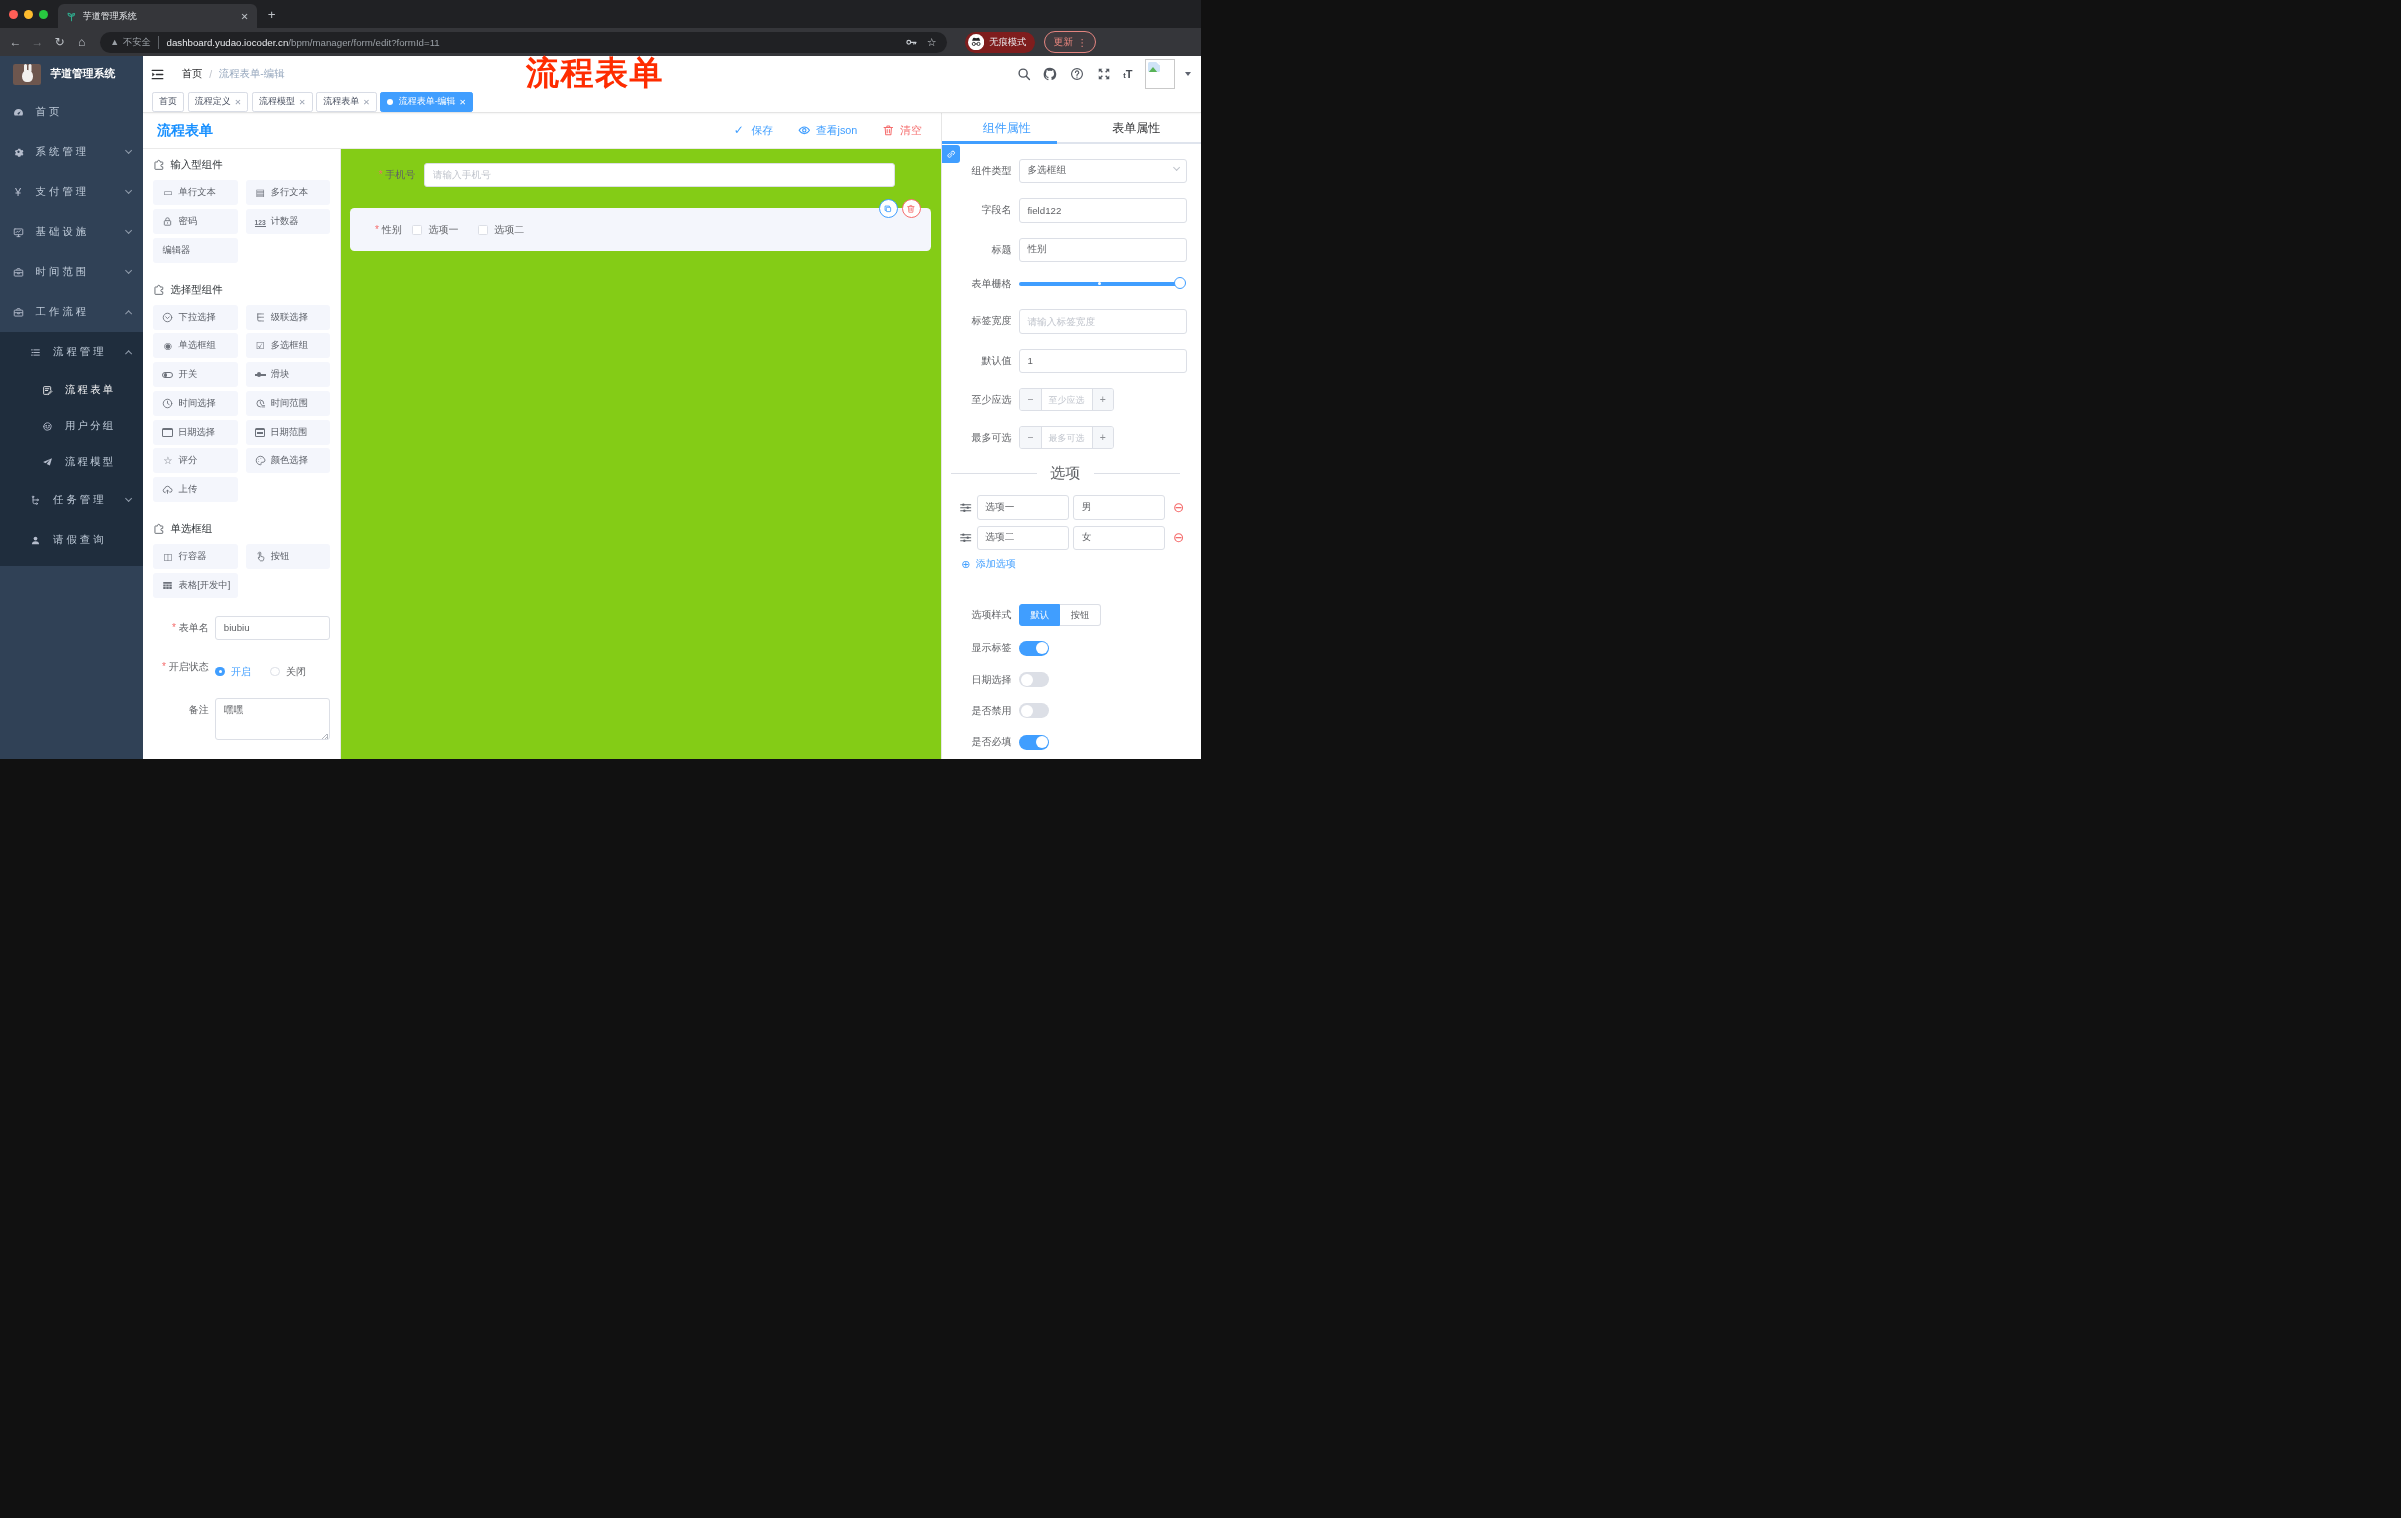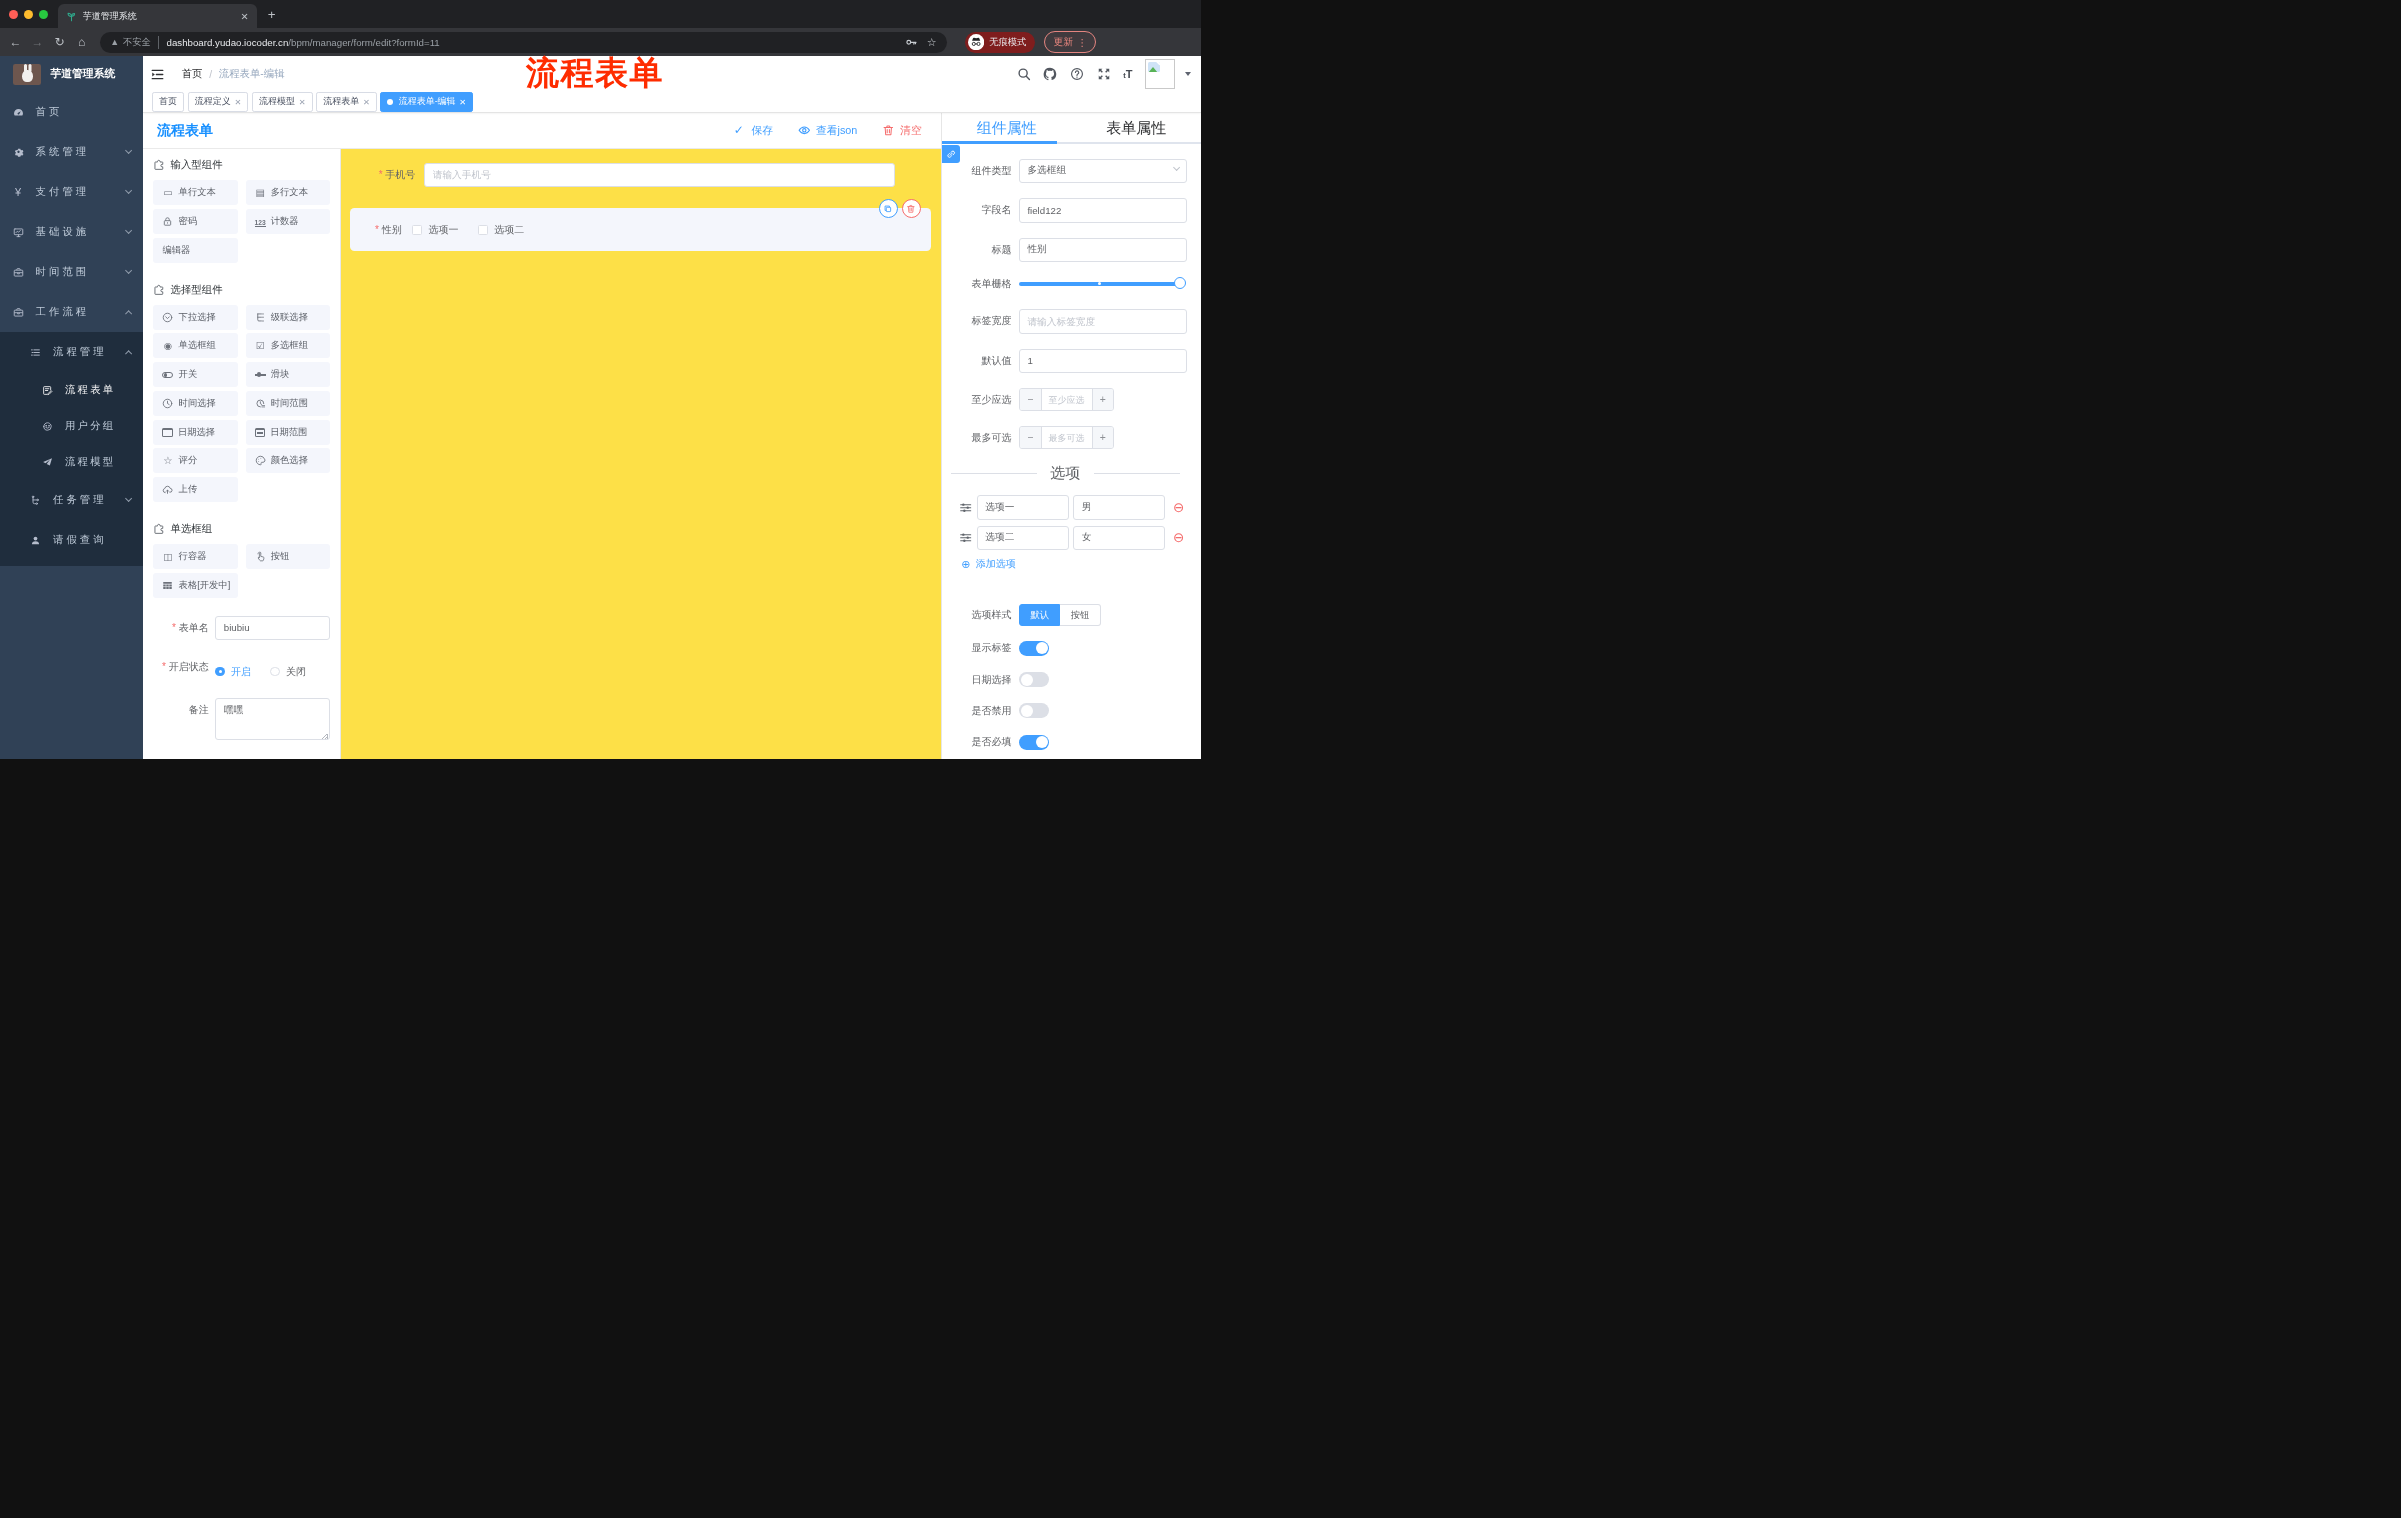--- a/index.html
+++ b/index.html
@@ -123,38 +123,38 @@
   .rdo.on::after { content:""; position:absolute; left:3.3px; top:3.3px; width:3px; height:3px; background:#fff; border-radius:50%; }
   .rdo.off { border:0.7px solid #dcdfe6; background:#fff; }
   .rlab { font-size:10px; margin:0 19.3px 0 6px; color:#606266; }
   .rlab.on { color:#409eff; }
   .remark-ta { height:42px; resize:none; padding-top:5.2px; line-height:12.6px; }
   .ta-wrap { position:relative; flex:1; }
   .ta-wrap::after { content:""; position:absolute; right:2.2px; bottom:3.7px; width:5.2px; height:5.2px; border-right:1.1px solid #b3b7be; border-bottom:0; background:
     linear-gradient(135deg, transparent 45%, #b3b7be 45%, #b3b7be 55%, transparent 55%, transparent 70%, #b3b7be 70%, #b3b7be 80%, transparent 80%); transform:none; }
 
   
-  #canvas { flex:1; background:#fde047; padding:13.4px 9.7px 0 9px; min-width:0; position:relative; }
+  #canvas { flex:1; background:#84cc16; padding:13.4px 9.7px 0 9px; min-width:0; position:relative; }
   .crow { display:flex; align-items:center; height:25px; padding-left:16.3px; }
   .crow .clab { width:58px; text-align:right; font-size:10px; color:#606266; padding-right:9px; flex:none; }
   .crow .tin { flex:1; }
   .sel-comp { position:relative; margin-top:21px; background:#f4f6fc; border-radius:4.5px; height:43px; display:flex; align-items:center; padding-left:25px; }
   .sel-tools { position:absolute; top:-9.7px; right:10.4px; display:flex; gap:3.7px; }
   .tool-c { width:19.3px; height:19.3px; border-radius:50%; background:#fff; display:flex; align-items:center; justify-content:center; cursor:pointer; }
   .tool-c svg { width:9.7px; height:9.7px; }
   .tool-c.copy { border:0.7px solid #409eff; color:#409eff; }
   .tool-c.del { border:0.7px solid #f56c6c; color:#f56c6c; }
   .glab { font-size:10px; color:#606266; margin-right:10.4px; }
   .cbx { width:10.4px; height:10.4px; border:0.7px solid #dcdfe6; border-radius:1.5px; background:#fff; flex:none; cursor:pointer; }
   .cbl { font-size:10px; color:#606266; margin:0 19.3px 0 6px; }
 
   
   #props { width:260px; flex:none; border-left:0.7px solid #e6e6e6; position:relative; display:flex; flex-direction:column; overflow:hidden; background:#fff; }
   .ptabs { height:30.5px; display:flex; position:relative; flex:none; }
-  .ptab { flex:1; display:flex; align-items:center; justify-content:center; font-size:15px; color:#303133; cursor:pointer; }
+  .ptab { flex:1; display:flex; align-items:center; justify-content:center; font-size:12px; color:#303133; cursor:pointer; }
   .ptab.active { color:#409eff; }
   .ptabs::after { content:""; position:absolute; left:0; bottom:0; width:100%; height:1.5px; background:#dfe4ed; }
   .ptab-ink { position:absolute; left:0; bottom:0; width:115px; height:2.2px; background:#409eff; z-index:1; }
   .link-tag { position:absolute; left:0; top:32px; width:18px; height:18px; background:#409eff; color:#fff; border-radius:0 3px 3px 0; display:flex; align-items:center; justify-content:center; cursor:pointer; z-index:2; }
   .link-tag svg { width:10.4px; height:10.4px; }
   .pbody { flex:1; padding:15px 14px 0 0; overflow:hidden; }
   .prow { display:flex; align-items:center; margin-bottom:15px; }
   .prow .plab { width:77px; flex:none; text-align:right; padding-right:7.4px; font-size:10px; color:#606266; }
   .prow .pctl { flex:1; display:flex; align-items:center; }
   .sel { position:relative; width:100%; }

